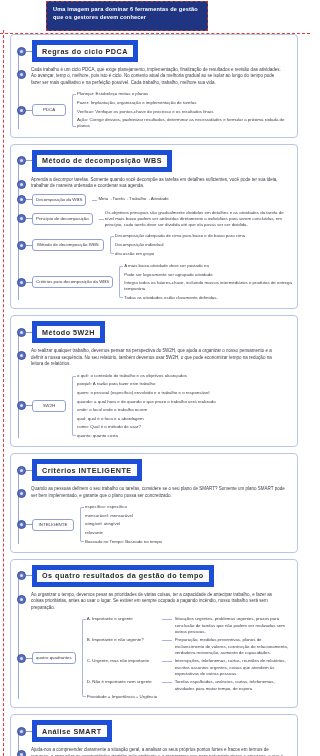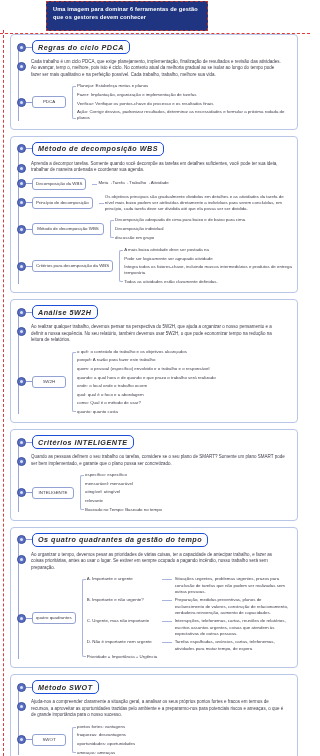--- a/index.html
+++ b/index.html
@@ -96,30 +96,29 @@
     border-radius: 50%;
     background: #dde3f6;
   }
   .dot-connector {
     width: 6px;
     height: 1px;
     background: #8d9ccf;
     flex: 0 0 auto;
   }
   .title-pill {
-    border: 1px solid #1d4ed8;
-    border-radius: 5px;
+    border: 5px solid #1d4ed8;
+    border-radius: 0;
     background: #fdfdff;
     padding: 1.5px 5px;
     font-size: 7.2px;
     font-weight: bold;
     color: #2b2b2b;
     letter-spacing: .5px;
     white-space: nowrap;
-    font-style: italic;
   }
 
   
   .spine {
     position: absolute;
     left: 6.5px;
     top: 14px;
     bottom: 8px;
     width: 0;
     border-left: 1px solid #9aa8d6;
@@ -321,21 +320,21 @@
       <div class="child">Todas as atividades estão claramente definidas.</div>
     </div>
   </div>
 </div>
 
 <div class="section">
   <div class="spine"></div>
   <div class="root-row">
     <span class="node-dot"></span>
     <span class="dot-connector"></span>
-    <span class="title-pill">Análise 5W2H</span>
+    <span class="title-pill">Método 5W2H</span>
   </div>
   <div class="intro-row">
     <span class="node-dot"></span>
     <div class="intro-text">Ao realizar qualquer trabalho, devemos pensar na perspectiva do 5W2H, que ajuda a organizar o nosso pensamento e a definir a nossa sequência. No seu relatório, também devemos usar 5W2H, o que pode economizar tempo na redução na leitura de relatórios.</div>
   </div>
   <div class="branch">
     <span class="node-dot"></span>
     <span class="dot-connector"></span>
     <span class="branch-label narrow">5W2H</span>
     <div class="children">
@@ -374,21 +373,21 @@
       <div class="child">Baseado no Tempo: Baseado no tempo</div>
     </div>
   </div>
 </div>
 
 <div class="section">
   <div class="spine"></div>
   <div class="root-row">
     <span class="node-dot"></span>
     <span class="dot-connector"></span>
-    <span class="title-pill">Os quatro quadrantes da gestão do tempo</span>
+    <span class="title-pill">Os quatro resultados da gestão do tempo</span>
   </div>
   <div class="intro-row">
     <span class="node-dot"></span>
     <div class="intro-text">Ao organizar o tempo, devemos pesar as prioridades de várias coisas, ter a capacidade de antecipar trabalho, e fazer as coisas prioritárias, antes ao usar o lugar. Se estiver em sempre ocupado a pagando incêndio, nosso trabalho será sem preparação.</div>
   </div>
   <div class="branch">
     <span class="node-dot"></span>
     <span class="dot-connector"></span>
     <span class="branch-label">quatro quadrantes</span>
     <div class="children">
@@ -415,21 +414,21 @@
       <div class="child">Prioridade = Importância + Urgência</div>
     </div>
   </div>
 </div>
 
 <div class="section">
   <div class="spine"></div>
   <div class="root-row">
     <span class="node-dot"></span>
     <span class="dot-connector"></span>
-    <span class="title-pill">Método SWOT</span>
+    <span class="title-pill">Análise SMART</span>
   </div>
   <div class="intro-row">
     <span class="node-dot"></span>
     <div class="intro-text">Ajuda-nos a compreender claramente a situação geral, a analisar os seus próprios pontos fortes e fracos em termos de recursos, a aproveitar as oportunidades trazidas pelo ambiente e a prepararmo-nos para potenciais riscos e ameaças, o que é de grande importância para o nosso sucesso.</div>
   </div>
   <div class="branch">
     <span class="node-dot"></span>
     <span class="dot-connector"></span>
     <span class="branch-label narrow">SWOT</span>
     <div class="children">

